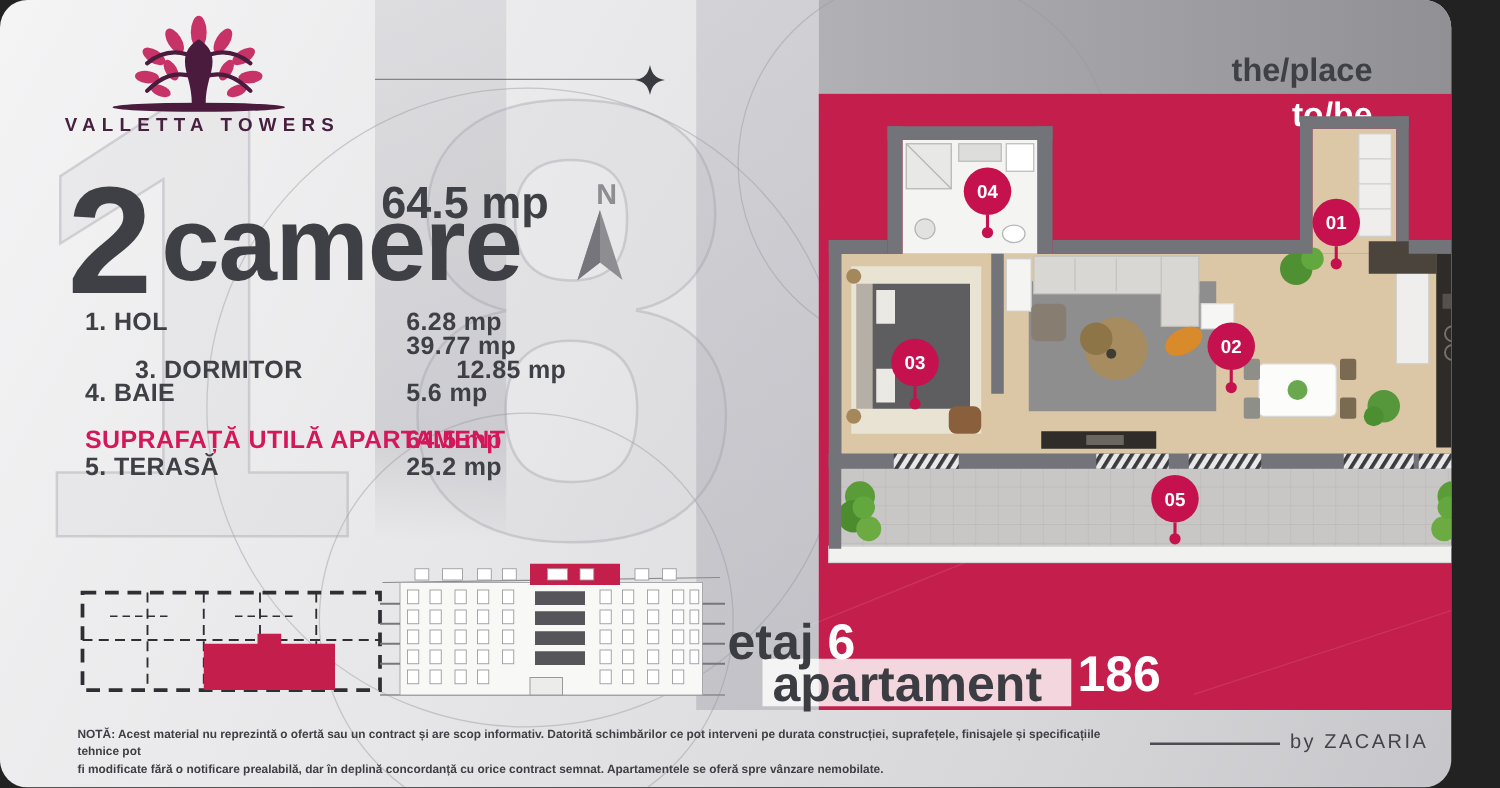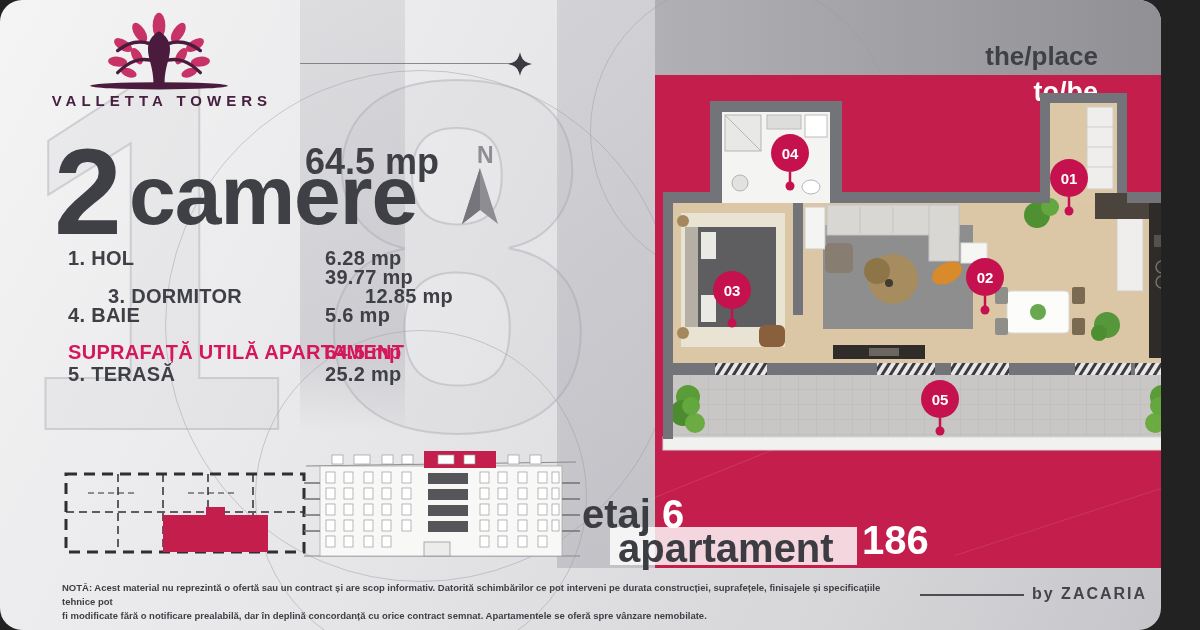--- a/index.html
+++ b/index.html
@@ -42,21 +42,21 @@
   .loc-bar{left:610px;top:527px;width:247px;height:38px;background:rgba(255,255,255,.82);}
   .loc-line{font-size:40px;line-height:1;font-weight:800;color:#3c3d42;letter-spacing:0;}
   .loc-line .num{color:#fff;}
   .l1{left:618px;top:461px;}
   .l2{left:582px;top:494px;}
   .l3{left:618px;top:528px;}
   .l3num{left:862px;top:520px;font-size:40px;line-height:1;font-weight:800;color:#fff;}
   
   .disclaimer{left:62px;top:581px;width:840px;font-size:9.5px;line-height:14px;font-weight:600;color:#3e3f44;}
   .z-line{left:920px;top:594px;width:104px;height:2px;background:#4c4d52;}
-  .z-text{left:1032px;top:585px;font-size:16px;font-weight:700;letter-spacing:2px;color:#43444a;}
+  .z-text{left:1032px;top:585px;font-size:16px;font-weight:400;letter-spacing:2px;color:#43444a;}
   svg text{font-family:"Liberation Sans","DejaVu Sans",sans-serif;}
 </style>
 </head>
 <body>
 
 <div class="canvas">
 
   <div class="abs stripe-a"></div>
   <div class="abs stripe-b"></div>
   <div class="abs band-top-right"></div>

